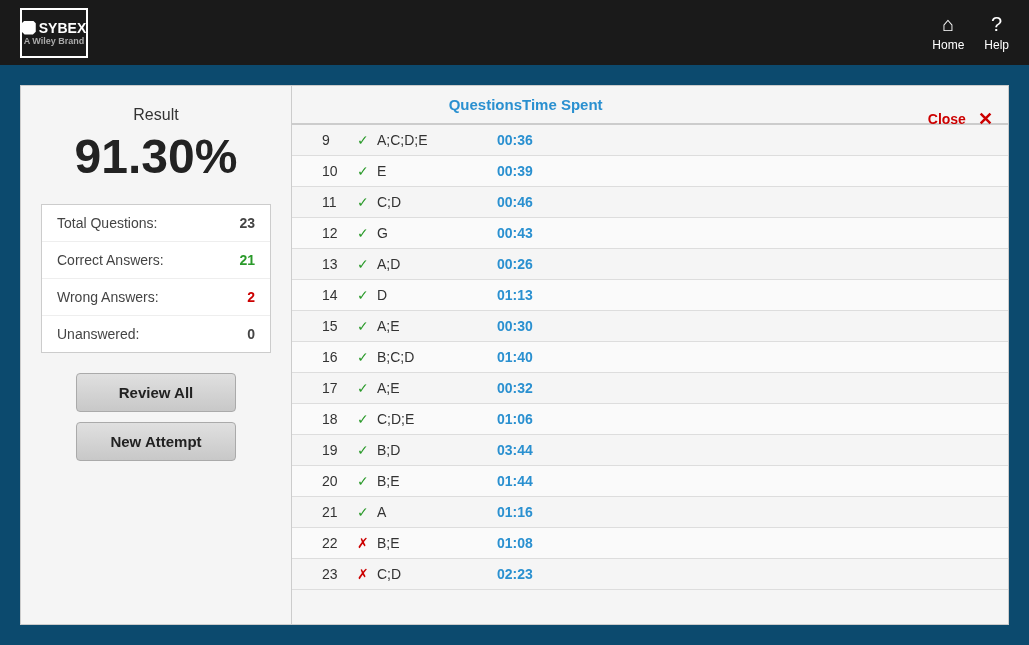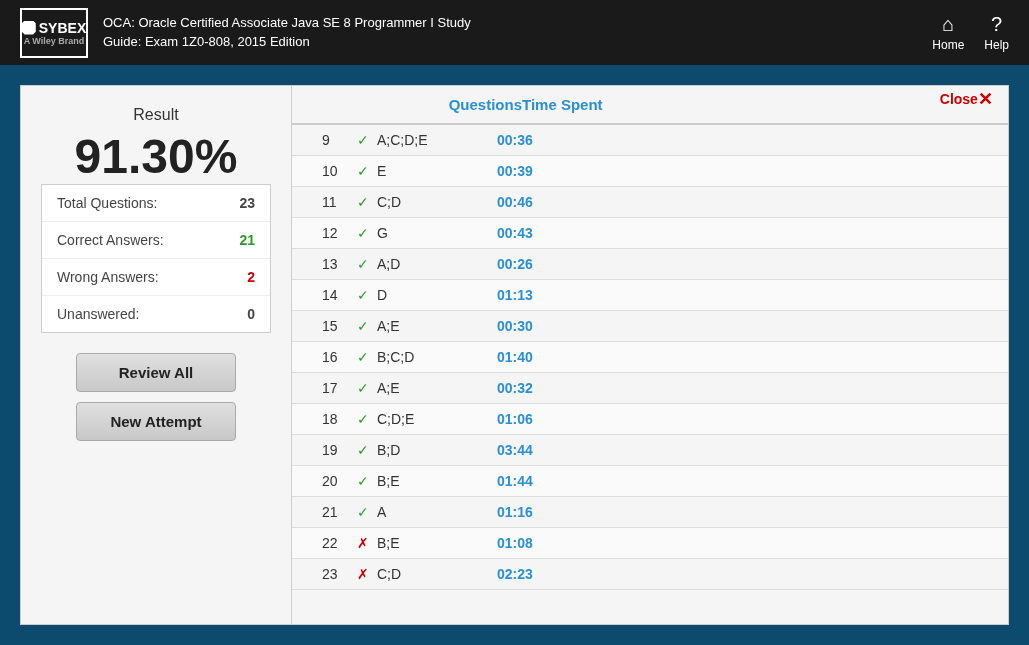--- a/index.html
+++ b/index.html
@@ -53,20 +53,21 @@
     .result-label {
       font-size: 16px;
       color: #333;
       margin-bottom: 5px;
     }
 
     .result-percent {
       font-size: 48px;
       font-weight: bold;
       color: #222;
+      margin-bottom: 20px;
     }
 
     .stats-box {
       border: 1px solid #ccc;
       width: 100%;
       background: #fff;
       margin-bottom: 20px;
     }
 
     .stat-row {
@@ -101,25 +102,25 @@
     .right-panel {
       flex: 1;
       display: flex;
       flex-direction: column;
       border-left: 1px solid #ccc;
       position: relative;
     }
 
     .close-btn {
       position: absolute;
-      top: 2px;
+      top: 22px;
       right: 15px;
       display: flex;
       align-items: center;
-      gap: 0;
+      gap: 12px;
       color: #cc0000;
       font-size: 14px;
       cursor: pointer;
       font-weight: bold;
       z-index: 10;
       text-align: right;
     }
     .close-x { font-size: 18px; color: #cc0000; }
 
     .table-header {
@@ -185,21 +186,20 @@
 
 <div class="header">
   <div class="header-left">
     <div class="logo-box">
       <div style="display:flex;align-items:center;gap:3px;">
         <div style="width:14px;height:14px;background:#fff;clip-path:polygon(20% 0%,80% 0%,100% 20%,100% 80%,80% 100%,20% 100%,0% 80%,0% 20%);"></div>
         <span class="sybex">SYBEX</span>
       </div>
       <span class="wiley">A Wiley Brand</span>
     </div>
-    <div class="header-title">OCA: Oracle Certified Associate Java SE 8 Programmer I Study Guide: Exam 1Z0-808, 2015 Edition</div>
   </div>
   <div class="header-nav">
     <div class="nav-item">
       <span class="nav-icon">⌂</span>
       <span>Home</span>
     </div>
     <div class="nav-item">
       <span class="nav-icon">?</span>
       <span>Help</span>
     </div>

